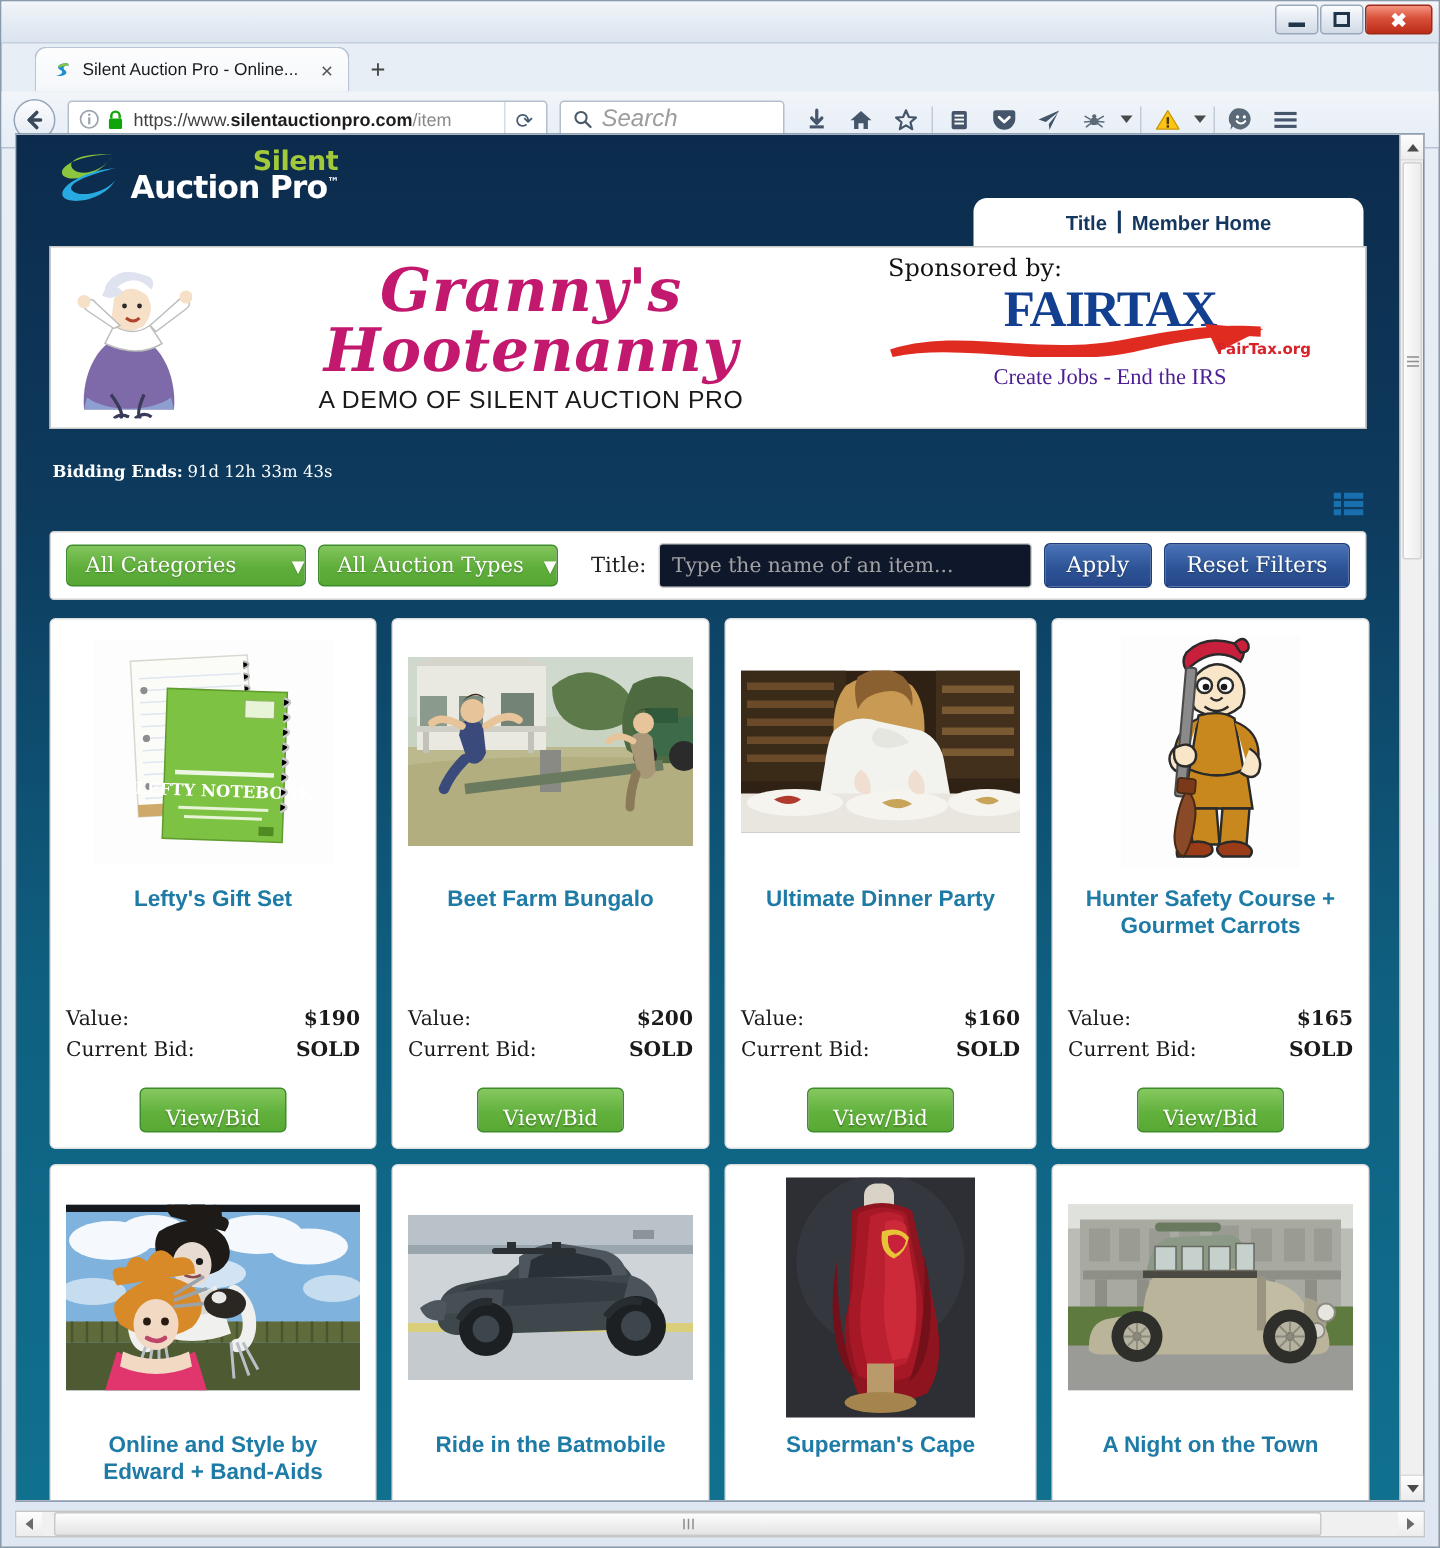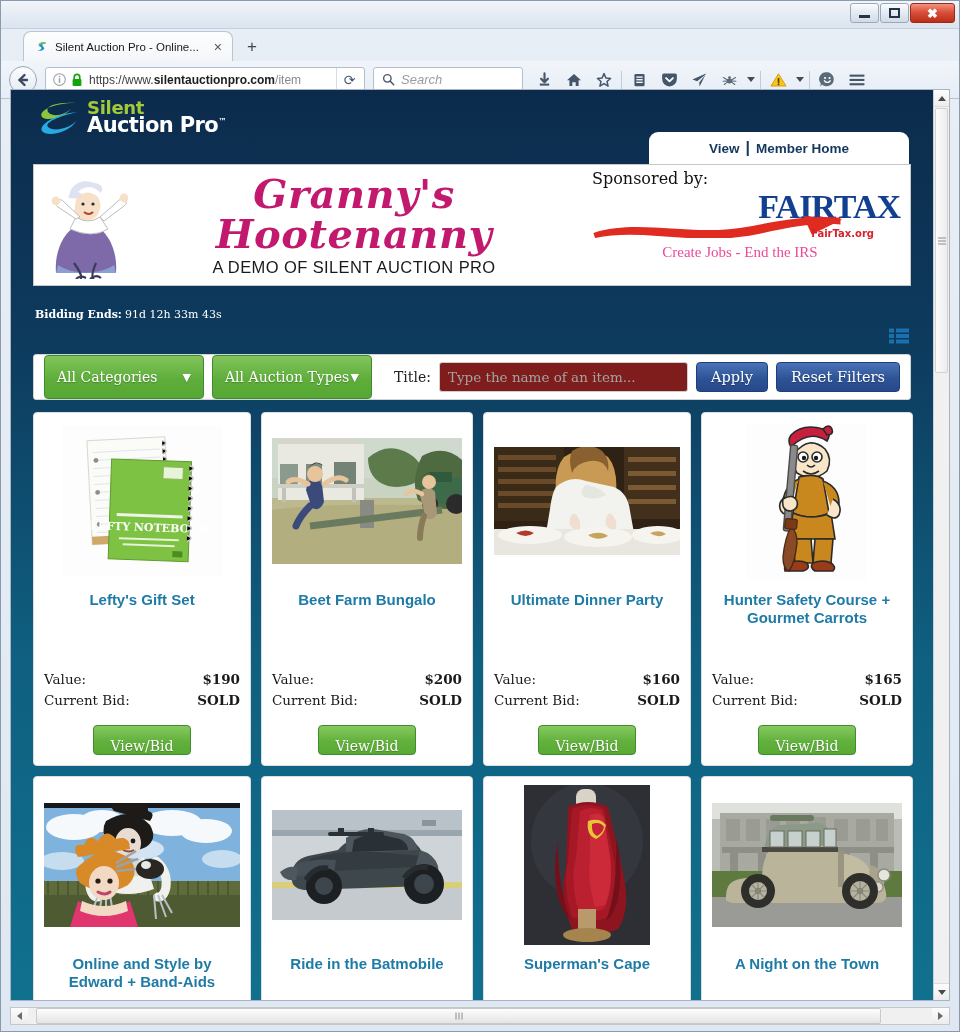--- a/index.html
+++ b/index.html
@@ -80,21 +80,21 @@
   .url-text b { color: #1d1d1d; font-weight: bold; }
   .url-text .scheme { color: #404040; }
   .reload {
     width: 26px; height: 24px; border-left: 1px solid #d5dde6;
     display: flex; align-items: center; justify-content: center; color: #43596f; font-size: 14px;
   }
   .searchbox {
     flex: 0 0 150px; height: 26px; margin-left: 8px; display: flex; align-items: center; gap: 6px;
     background: #fff; border: 1px solid #b3bfcd; border-radius: 3px; padding: 0 8px;
   }
-  .search-ph { font-size: 13px; color: #9c9c9c; font-style: italic; }
+  .search-ph { font-size: 16px; color: #9c9c9c; font-style: italic; }
   .tool-icons { display: flex; align-items: center; gap: 0; margin-left: 6px; }
   .tb-icon {
     width: 30px; height: 28px; display: flex; align-items: center; justify-content: center;
     color: #4a5a6a;
   }
   .tb-caret { width: 14px; height: 28px; display: flex; align-items: center; justify-content: center;
     font-size: 8px; color: #4a5a6a; }
   .tb-sep { width: 1px; height: 18px; background: #c2cbd6; margin: 0 2px; }
 
   
@@ -104,21 +104,21 @@
     background: #0b2a4a;
   }
   .page {
     position: absolute; inset: 0 16px 0 0;
     background: linear-gradient(to bottom,#0c2b4c 0%,#0d3b5e 28%,#0f5f80 62%,#10718f 100%);
     overflow: hidden;
   }
 
   
   .sap-header { position: relative; height: 72px; }
-  .sap-logo { position: absolute; left: 28px; top: 8px; display: flex; align-items: center; gap: 6px; }
+  .sap-logo { position: absolute; left: 28px; top: 8px; display: flex; align-items: center; gap: 6px; text-align: right; }
   .logo-mark { width: 42px; height: 38px; }
   .logo-words { line-height: 1; }
   .logo-silent { font-size: 18px; font-weight: bold; color: #a2c93a; letter-spacing: -0.3px;
     font-family: "DejaVu Sans", sans-serif; display:block; }
   .logo-ap { font-size: 21px; font-weight: bold; color: #ffffff; letter-spacing: -0.6px;
     font-family: "DejaVu Sans", sans-serif; display:block; margin-top:-2px; }
   .logo-tm { font-size: 8px; vertical-align: super; }
 
   .help-tab {
     position: absolute; right: 24px; top: 42px; width: 260px; height: 32px;
@@ -145,53 +145,53 @@
     letter-spacing: 0.4px; margin-top: 4px;
   }
   .sponsor {
     flex: 0 0 320px; height: 112px; position: relative; text-align: center;
     border-left: 0; margin-right: 10px;
   }
   .sponsor-label { font-family: "DejaVu Serif", serif; font-size: 16px; color: #111;
     text-align: left; padding-left: 12px; }
   .ft-logo { position: relative; height: 52px; margin-top: 2px; }
   .ft-word { font-family: "Liberation Serif", serif; font-weight: bold; font-size: 34px;
-    color: #123f8f; letter-spacing: -1px; line-height: 1; text-align: right; }
+    color: #123f8f; letter-spacing: -1px; line-height: 1; }
   .ft-swoosh { position: absolute; left: 10px; right: 18px; bottom: 4px; height: 22px; }
   .ft-org { position: absolute; right: 26px; bottom: 3px; font-size: 10px; font-weight: bold;
     color: #d8222a; font-family: "DejaVu Sans", sans-serif; }
-  .ft-tag { font-family: "Liberation Serif", serif; font-size: 15px; color: #ec4899;
+  .ft-tag { font-family: "Liberation Serif", serif; font-size: 15px; color: #4c1d95;
     margin-top: 2px; }
 
   
   .bidding-line { position: absolute; left: 24px; top: 218px; font-size: 11px; color: #fff; }
   .bidding-line b { font-family: "DejaVu Serif", serif; font-weight: bold; }
   .bidding-line span { font-family: "DejaVu Serif", serif; }
   .view-toggle { position: absolute; right: 24px; top: 238px; width: 20px; height: 16px; }
 
   
   .filterbar {
     position: absolute; left: 22px; right: 22px; top: 264px; height: 46px;
     background: #fff; border: 1px solid #d2d2d2; border-radius: 3px;
     display: flex; align-items: center; padding: 0 10px; gap: 8px;
   }
   .dd {
-    height: 44px; min-width: 160px; border-radius: 4px; border: 1px solid #3f8c2e;
+    height: 28px; min-width: 160px; border-radius: 4px; border: 1px solid #3f8c2e;
     background: linear-gradient(to bottom,#82c55c 0%,#5fae3b 55%,#57a734 100%);
     color: #fff; font-family: "DejaVu Serif", serif; font-size: 14px;
     display: flex; align-items: center; justify-content: space-between;
-    padding: 0 12px 0 12px; text-shadow: 0 1px 1px rgba(0,0,0,.25);
+    padding: 0 0 0 12px; text-shadow: 0 1px 1px rgba(0,0,0,.25);
   }
   .dd .caret { font-size: 11px; }
   .title-lbl { font-family: "DejaVu Serif", serif; font-weight: normal; font-size: 14px;
     color: #222; margin-left: 14px; }
   .title-input {
     flex: 1; height: 30px; border: 1px solid #cfcfcf; border-radius: 3px;
     padding: 0 8px; font-family: "DejaVu Serif", serif; font-size: 13.5px; color: #9a9a9a;
-    background: #7f1d1d; min-width: 0;
+    background: #0f172a; min-width: 0;
   }
   .title-input::placeholder { color: #a3a3a3; }
   .btn-blue {
     height: 30px; padding: 0 14px; border-radius: 4px; border: 1px solid #1c3f7a;
     background: linear-gradient(to bottom,#4a73b8 0%,#2d5496 55%,#27488a 100%);
     color: #fff; font-family: "DejaVu Serif", serif; font-size: 14.5px;
     display: flex; align-items: center; text-shadow: 0 1px 1px rgba(0,0,0,.3);
   }
 
   
@@ -429,21 +429,21 @@
               <path d="M38 14 C22 18, 5 24, 9 29 C13.5 34, 31 31, 38 22 C30 36, 7 39, 3 33 C-0.5 27, 16 16, 38 14 Z" fill="#27aae1"></path>
             </svg>
           </span>
           <span class="logo-words">
             <span class="logo-silent">Silent</span>
             <span class="logo-ap"><span>Auction Pro</span><sup class="logo-tm">™</sup></span>
           </span>
         </div>
 
         <div class="help-tab">
-          <a href="#">View</a>
+          <a href="#">Title</a>
           <span class="help-sep">|</span>
           <a href="#">Member Home</a>
         </div>
       </div>
 
       <div class="banner">
         <div class="granny-art">
           <svg width="82" height="108" viewBox="0 0 82 108">
             <path d="M10 102 C8 78, 20 54, 40 52 C60 54, 72 78, 70 102 Z" fill="#7e6aa8"></path>
             <path d="M12 94 C26 104, 54 104, 68 94 L70 102 L10 102 Z" fill="#8c9fd0"></path>

